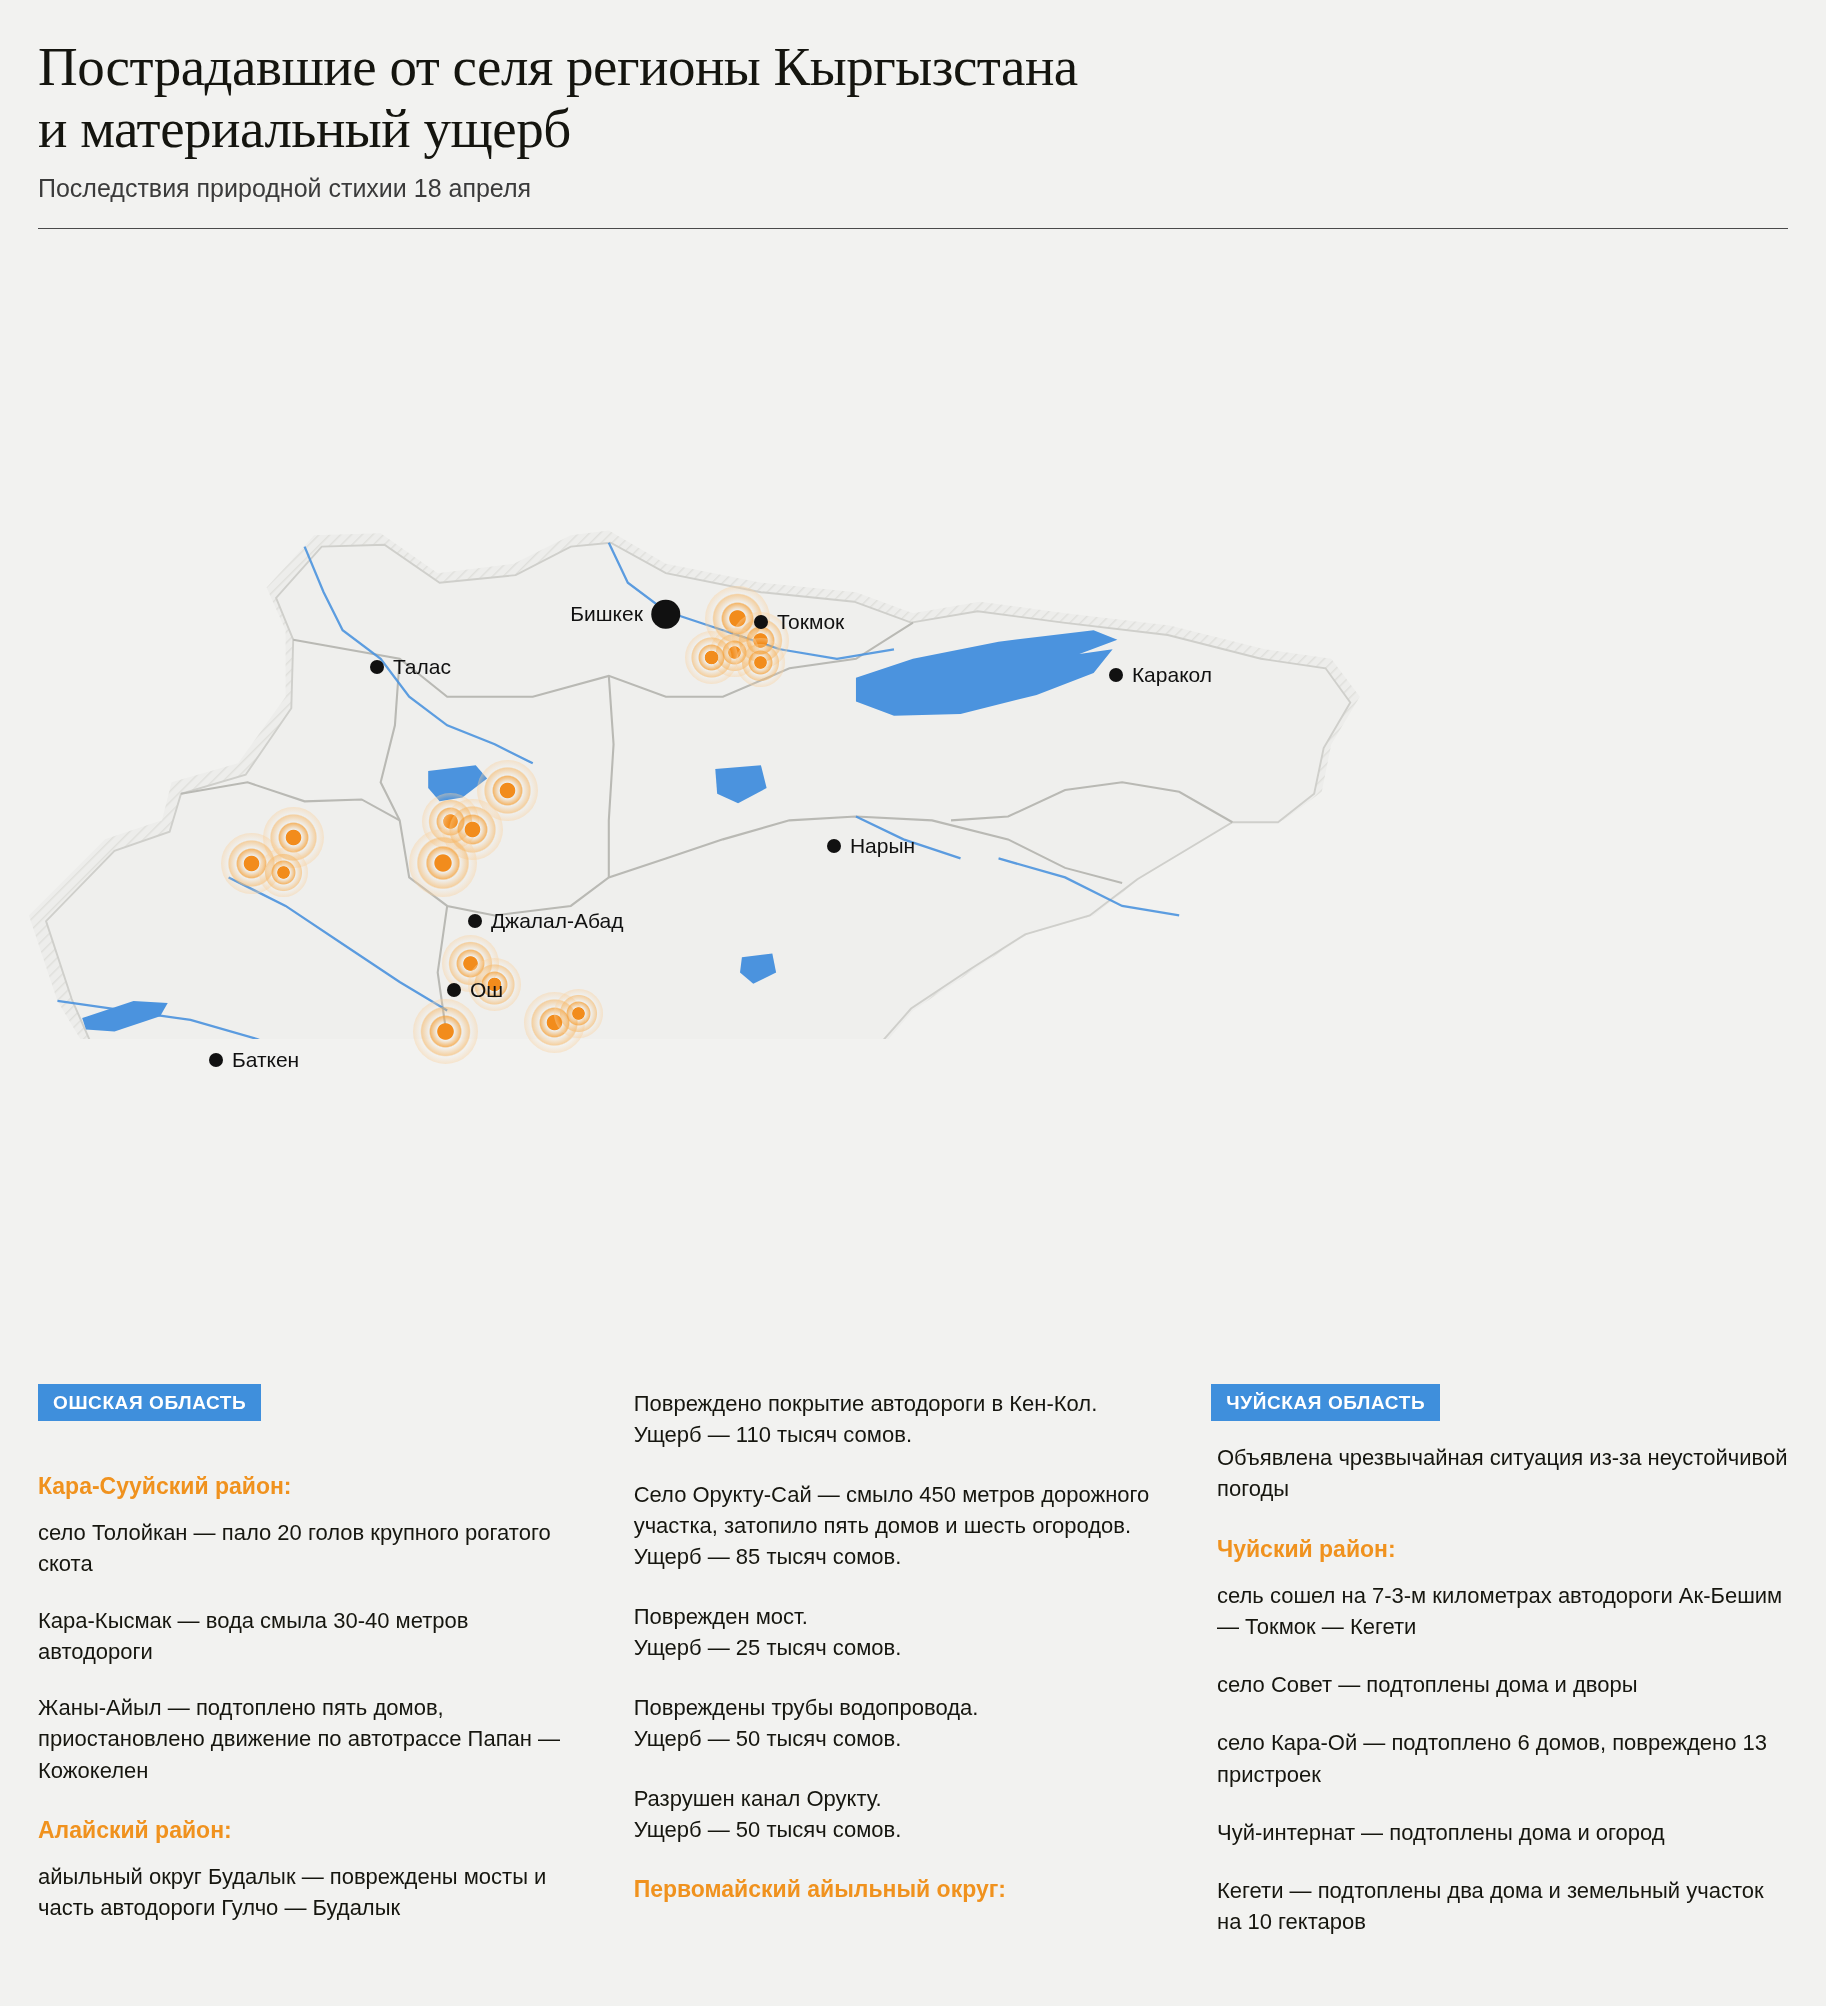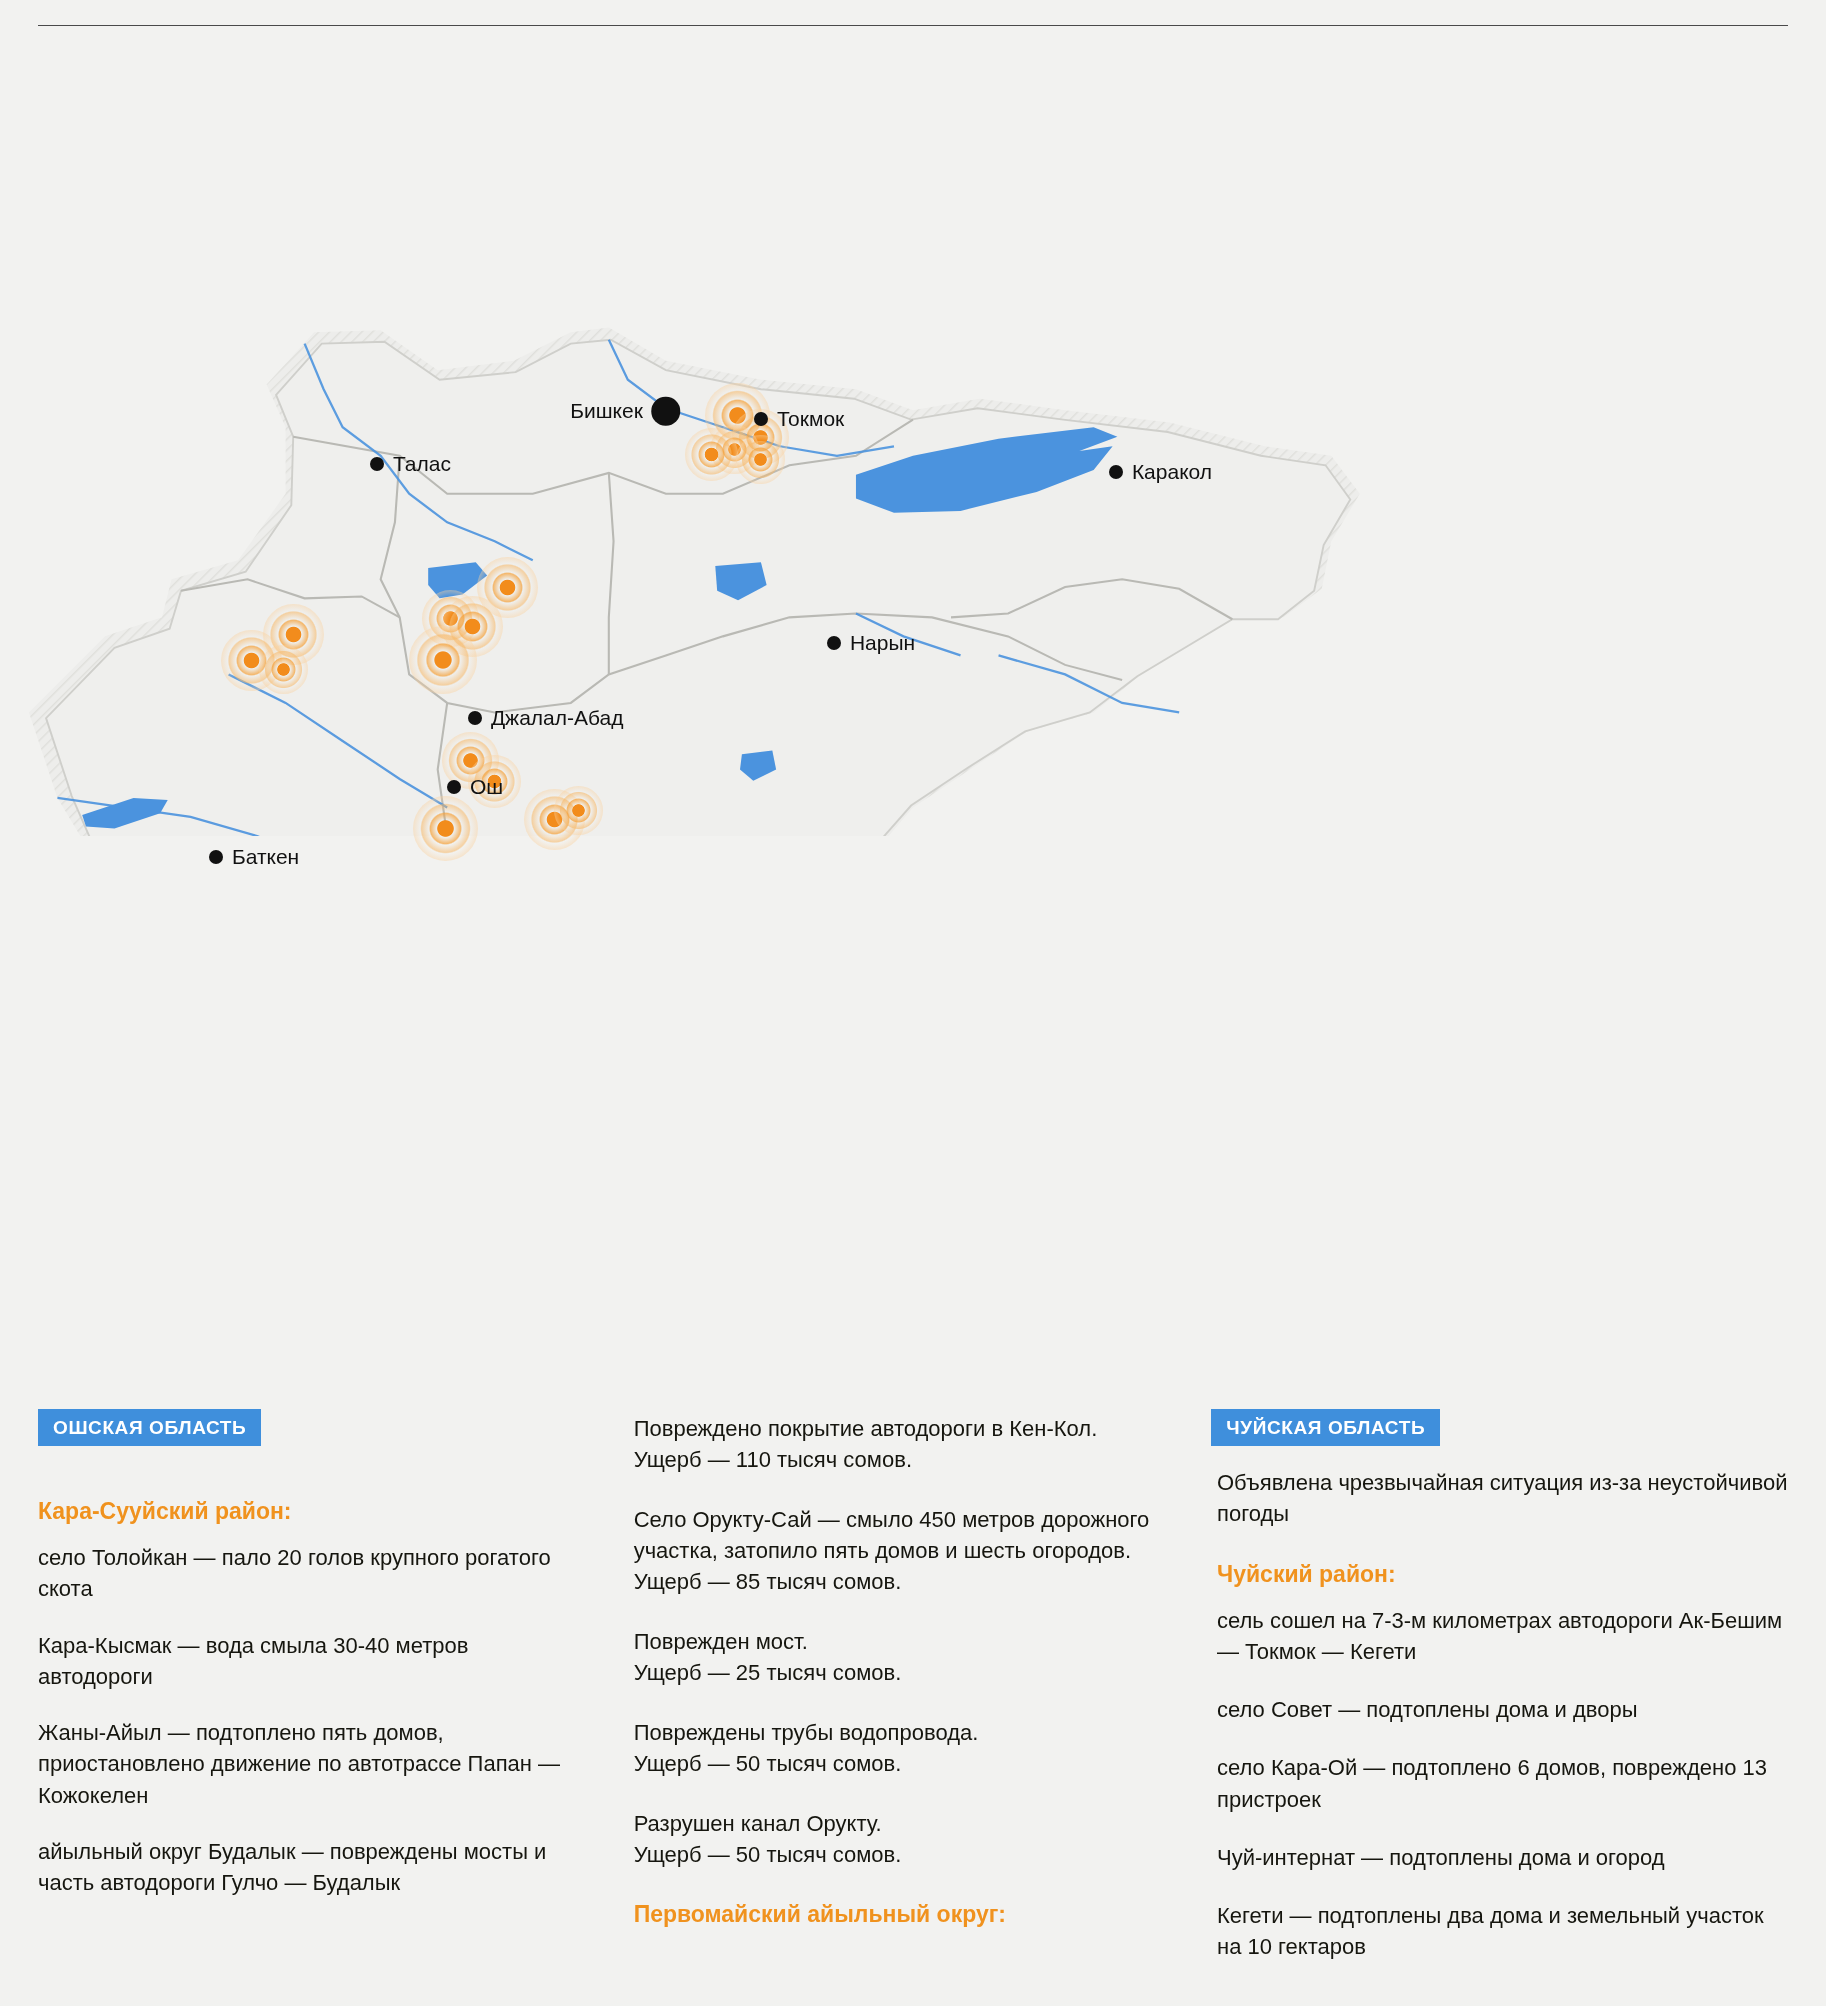--- a/index.html
+++ b/index.html
@@ -131,20 +131,25 @@
   .col-2 .entry { margin-bottom: 28.5px; }
   .col-3 .entry { margin-bottom: 27px; }
   .col-3 .entry, .col-3 .subhead { padding-left: 5.7px; }
   .col-2 .first { margin-top: 3.8px; }
 </style>
 </head>
 <body>
 
 <div class="page">
 
+  <div class="header">
+    <h1 class="title">Пострадавшие от селя регионы Кыргызстана
+и материальный ущерб</h1>
+    <p class="subtitle">Последствия природной стихии 18 апреля</p>
+  </div>
   <div class="rule"></div>
 
   <div class="map-wrap">
     <svg class="map-svg" width="1826" height="789" viewBox="0 0 1920 830">
       <defs>
         <pattern id="hatch" width="8" height="8" patternTransform="rotate(45)" patternUnits="userSpaceOnUse">
           <rect width="8" height="8" fill="#ececea"></rect>
           <line x1="0" y1="0" x2="0" y2="8" stroke="#dcdcd8" stroke-width="3"></line>
         </pattern>
         <radialGradient id="impact" cx="50%" cy="50%" r="50%">
@@ -253,20 +258,21 @@
   </div>
 
   <div class="columns">
 
     <div class="col col-1">
       <div class="region-badge">ОШСКАЯ ОБЛАСТЬ</div>
       <div class="subhead">Кара-Сууйский район:</div>
       <p class="entry">село Толойкан — пало 20 голов крупного рогатого скота</p>
       <p class="entry">Кара-Кысмак — вода смыла 30-40 метров автодороги</p>
       <p class="entry">Жаны-Айыл — подтоплено пять домов, приостановлено движение по автотрассе Папан — Кожокелен</p>
+      <div class="subhead">Алайский район:</div>
       <p class="entry">айыльный округ Будалык — повреждены мосты и часть автодороги Гулчо — Будалык</p>
     </div>
 
     <div class="col col-2">
       <p class="entry first">Повреждено покрытие автодороги в Кен-Кол. Ущерб — 110 тысяч сомов.</p>
       <p class="entry">Село Орукту-Сай — смыло 450 метров дорожного участка, затопило пять домов и шесть огородов.
 Ущерб — 85 тысяч сомов.</p>
       <p class="entry">Поврежден мост.
 Ущерб — 25 тысяч сомов.</p>
       <p class="entry">Повреждены трубы водопровода.

